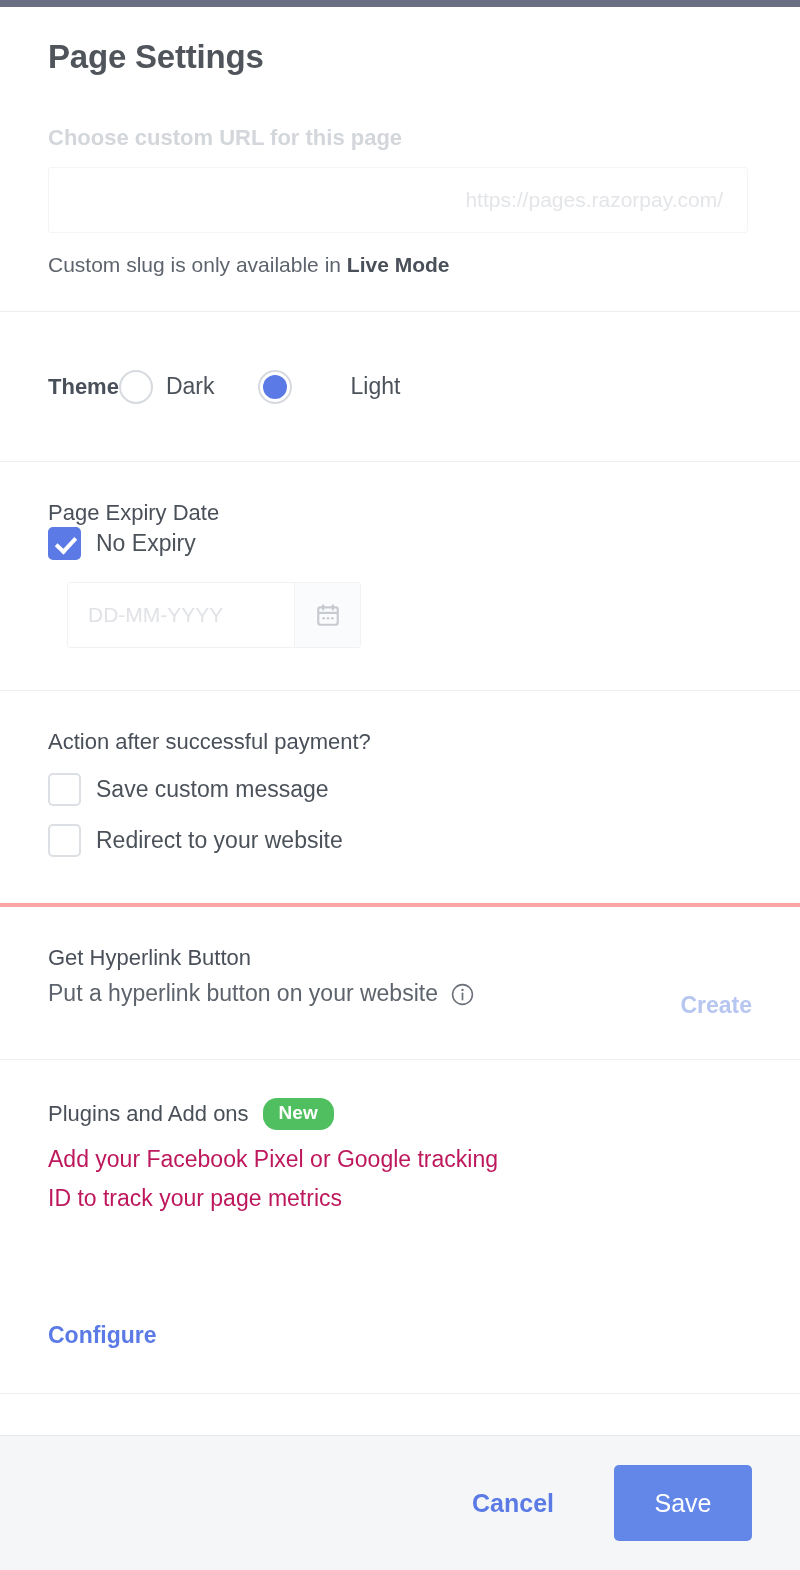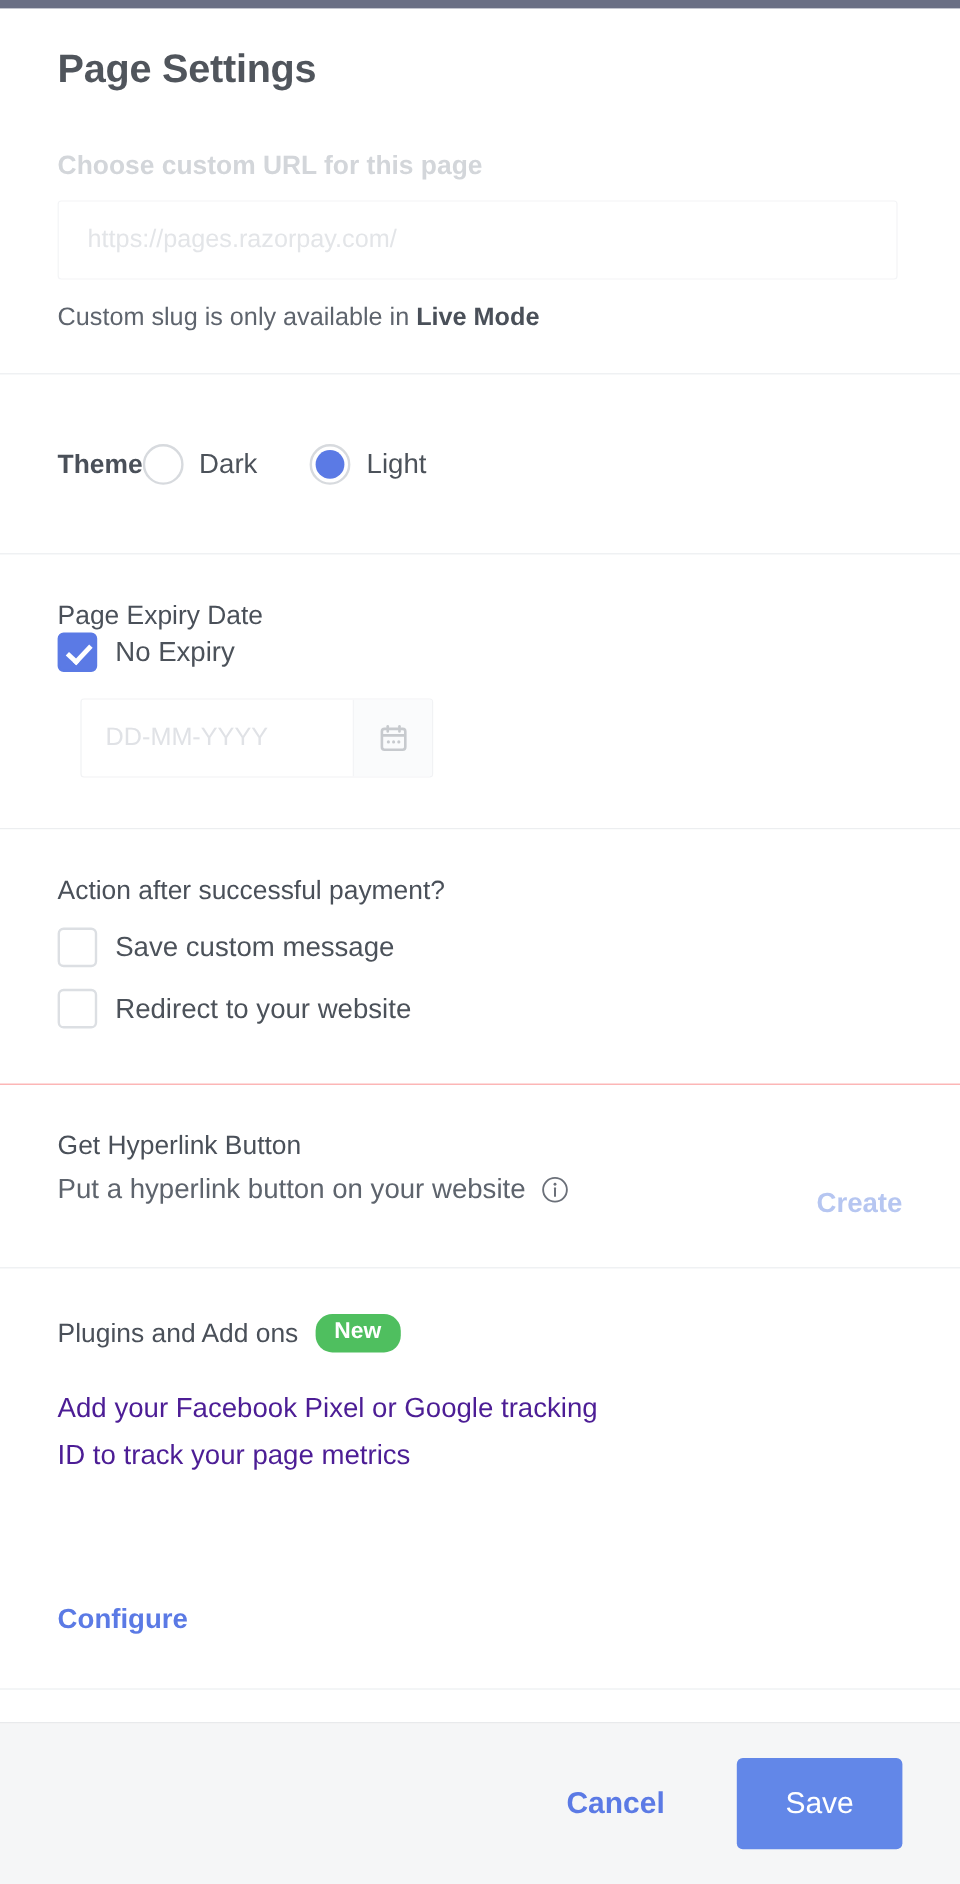--- a/index.html
+++ b/index.html
@@ -64,20 +64,21 @@
     width: 700px;
     height: 66px;
     border: 1px solid #f3f4f6;
     border-radius: 3px;
     background: #ffffff;
     padding: 0 24px;
     font-size: 21px;
     color: #c9cdd2;
     font-family: "Liberation Sans", sans-serif;
     outline: none;
+    text-align: right;
   }
   .url-input::placeholder { color: #e3e5e8; }
   .url-hint {
     margin-top: 19px;
     font-size: 21px;
     color: #5e646d;
     line-height: 1.2;
   }
   .url-hint b { font-weight: bold; color: #4a5059; }
 
@@ -94,21 +95,21 @@
     font-weight: bold;
     color: #4a5059;
   }
   .radio-group { display: flex; align-items: center; }
   .radio-item {
     display: flex;
     align-items: center;
     margin-right: 44px;
     cursor: pointer;
   }
-  .radio-item:last-child { margin-right: 0; }
+  .radio-item:last-child { margin-right: 0; gap: 45px; }
   .radio-circle {
     width: 34px;
     height: 34px;
     border-radius: 50%;
     border: 2px solid #d7dade;
     background: #fff;
     margin-right: 13px;
     flex: 0 0 auto;
     position: relative;
   }
@@ -204,21 +205,21 @@
     background: #fafbfc;
     border-left: 1px solid #f3f4f6;
     display: flex;
     align-items: center;
     justify-content: center;
   }
 
   
   .action-section {
     padding: 38px 48px 46px 48px;
-    border-bottom: 1px solid #fca5a5;
+    border-bottom: 4px solid #fca5a5;
   }
   .action-section .checkbox-row { margin-top: 18px; }
 
   
   .hyperlink-section {
     padding: 38px 48px 40px 48px;
     border-bottom: 1px solid #eceef0;
     display: flex;
     align-items: flex-start;
     justify-content: space-between;
@@ -266,23 +267,23 @@
     margin-left: 14px;
     background: #4fbf5f;
     color: #ffffff;
     font-size: 19px;
     font-weight: bold;
     border-radius: 14px;
     padding: 4px 16px 5px 16px;
     line-height: 1.2;
   }
   .plugins-desc {
-    margin-top: 27px;
-    font-size: 23px;
-    color: #4c1d95;
+    margin-top: 10px;
+    font-size: 23px;
+    color: #be185d;
     line-height: 1.7;
     max-width: 470px;
   }
   .link-configure {
     font-size: 23px;
     color: #5b7ae5;
     font-weight: bold;
     margin-top: 104px;
     white-space: nowrap;
     cursor: pointer;

